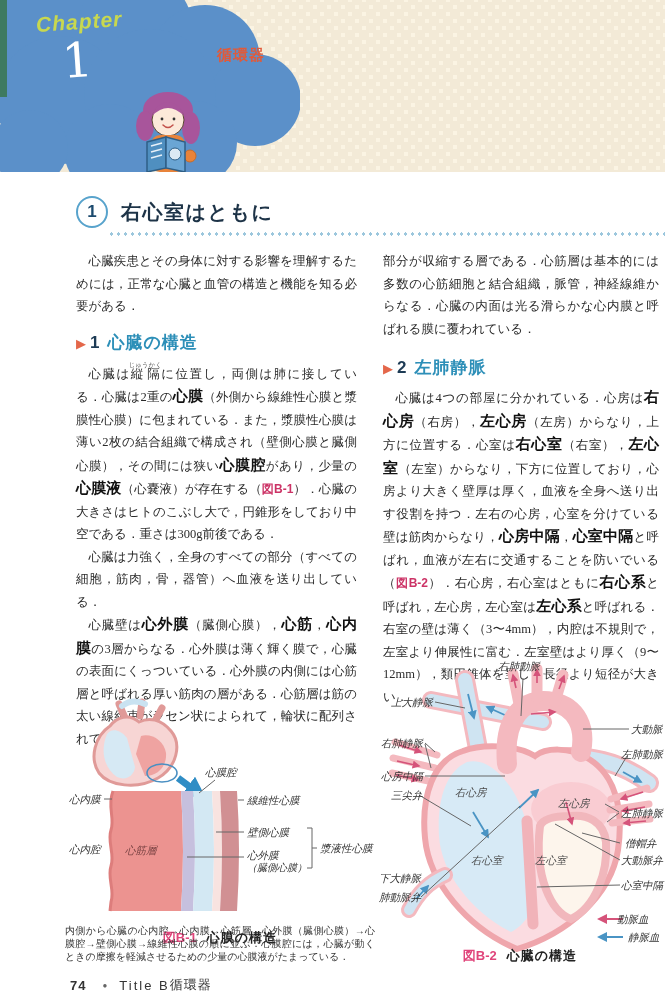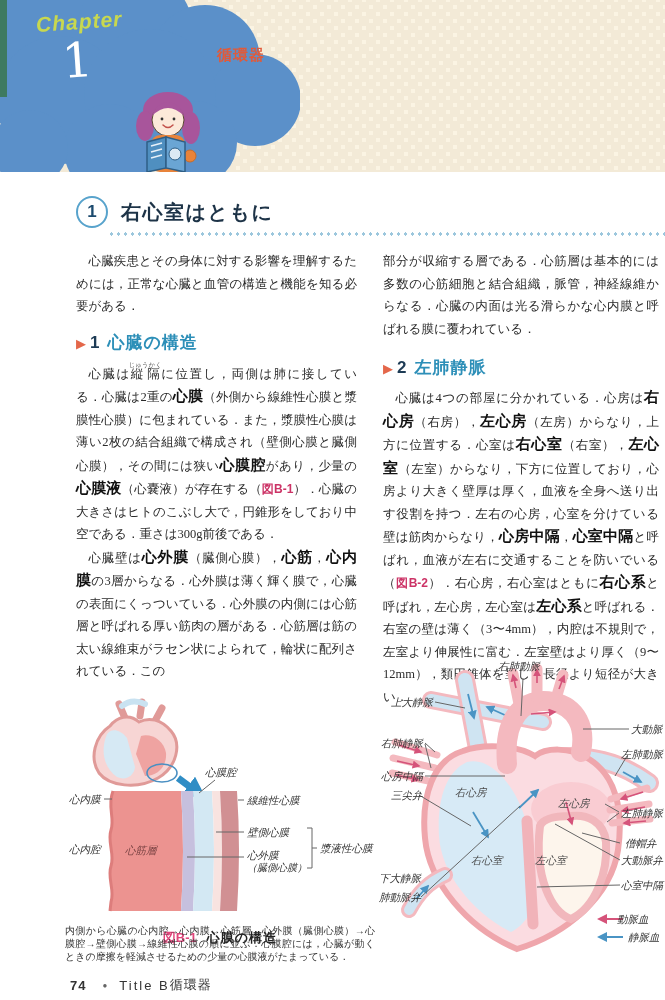--- a/index.html
+++ b/index.html
@@ -114,20 +114,21 @@
   <div class="sec-dots"></div>
 
   <div class="col col-left">
     <p class="body">心臓疾患とその身体に対する影響を理解するためには，正常な心臓と血管の構造と機能を知る必要がある．</p>
     <div class="subhead">
       <span class="tri">▶</span>
       <span class="num">1</span>
       <span class="ttl">心臓の構造</span>
     </div>
     <p class="body"><span>心臓は</span><ruby><span>縦隔</span><rt>じゅうかく</rt></ruby><span>に位置し，両側は肺に接している．心臓は2重の</span><span class="b">心膜</span><span>（外側から線維性心膜と漿膜性心膜）に包まれている．また，漿膜性心膜は薄い2枚の結合組織で構成され（壁側心膜と臓側心膜），その間には狭い</span><span class="b">心膜腔</span><span>があり，少量の</span><span class="b">心膜液</span><span>（心嚢液）が存在する（</span><span class="figref">図B-1</span><span>）．心臓の大きさはヒトのこぶし大で，円錐形をしており中空である．重さは300g前後である．</span></p>
+    <p class="body">心臓は力強く，全身のすべての部分（すべての細胞，筋肉，骨，器管）へ血液を送り出している．</p>
     <p class="body"><span>心臓壁は</span><span class="b">心外膜</span><span>（臓側心膜），</span><span class="b">心筋</span><span>，</span><span class="b">心内膜</span><span>の3層からなる．心外膜は薄く輝く膜で，心臓の表面にくっついている．心外膜の内側には心筋層と呼ばれる厚い筋肉の層がある．心筋層は筋の太い線維束がラセン状によられて，輪状に配列されている．この</span></p>
   </div>
 
   <div class="col col-right">
     <p class="body noindent">部分が収縮する層である．心筋層は基本的には多数の心筋細胞と結合組織，脈管，神経線維からなる．心臓の内面は光る滑らかな心内膜と呼ばれる膜に覆われている．</p>
     <div class="subhead" style="margin-top:16px">
       <span class="tri">▶</span>
       <span class="num">2</span>
       <span class="ttl">左肺静脈</span>
     </div>
@@ -287,20 +288,23 @@
     <div class="flabel" style="left:246px;top:151px">左肺静脈</div>
     <div class="flabel" style="left:250px;top:181px">僧帽弁</div>
     <div class="flabel" style="left:246px;top:198px">大動脈弁</div>
     <div class="flabel inner" style="left:96px;top:198px">右心室</div>
     <div class="flabel inner" style="left:160px;top:198px">左心室</div>
     <div class="flabel" style="left:4px;top:216px">下大静脈</div>
     <div class="flabel" style="left:4px;top:235px">肺動脈弁</div>
     <div class="flabel" style="left:246px;top:223px">心室中隔</div>
     <div class="flabel" style="left:242px;top:257px">動脈血</div>
     <div class="flabel" style="left:253px;top:275px">静脈血</div>
+    <div class="fcap" style="top:290px">
+      <span class="fid">図B-2</span><span class="ft">心臓の構造</span>
+    </div>
   </div>
 
   <div class="footer">
     <span class="pg">74</span>
     <span class="dot">●</span>
     <span class="bk">Title B</span>
     <span class="cat">循環器</span>
   </div>
 
 </div>

